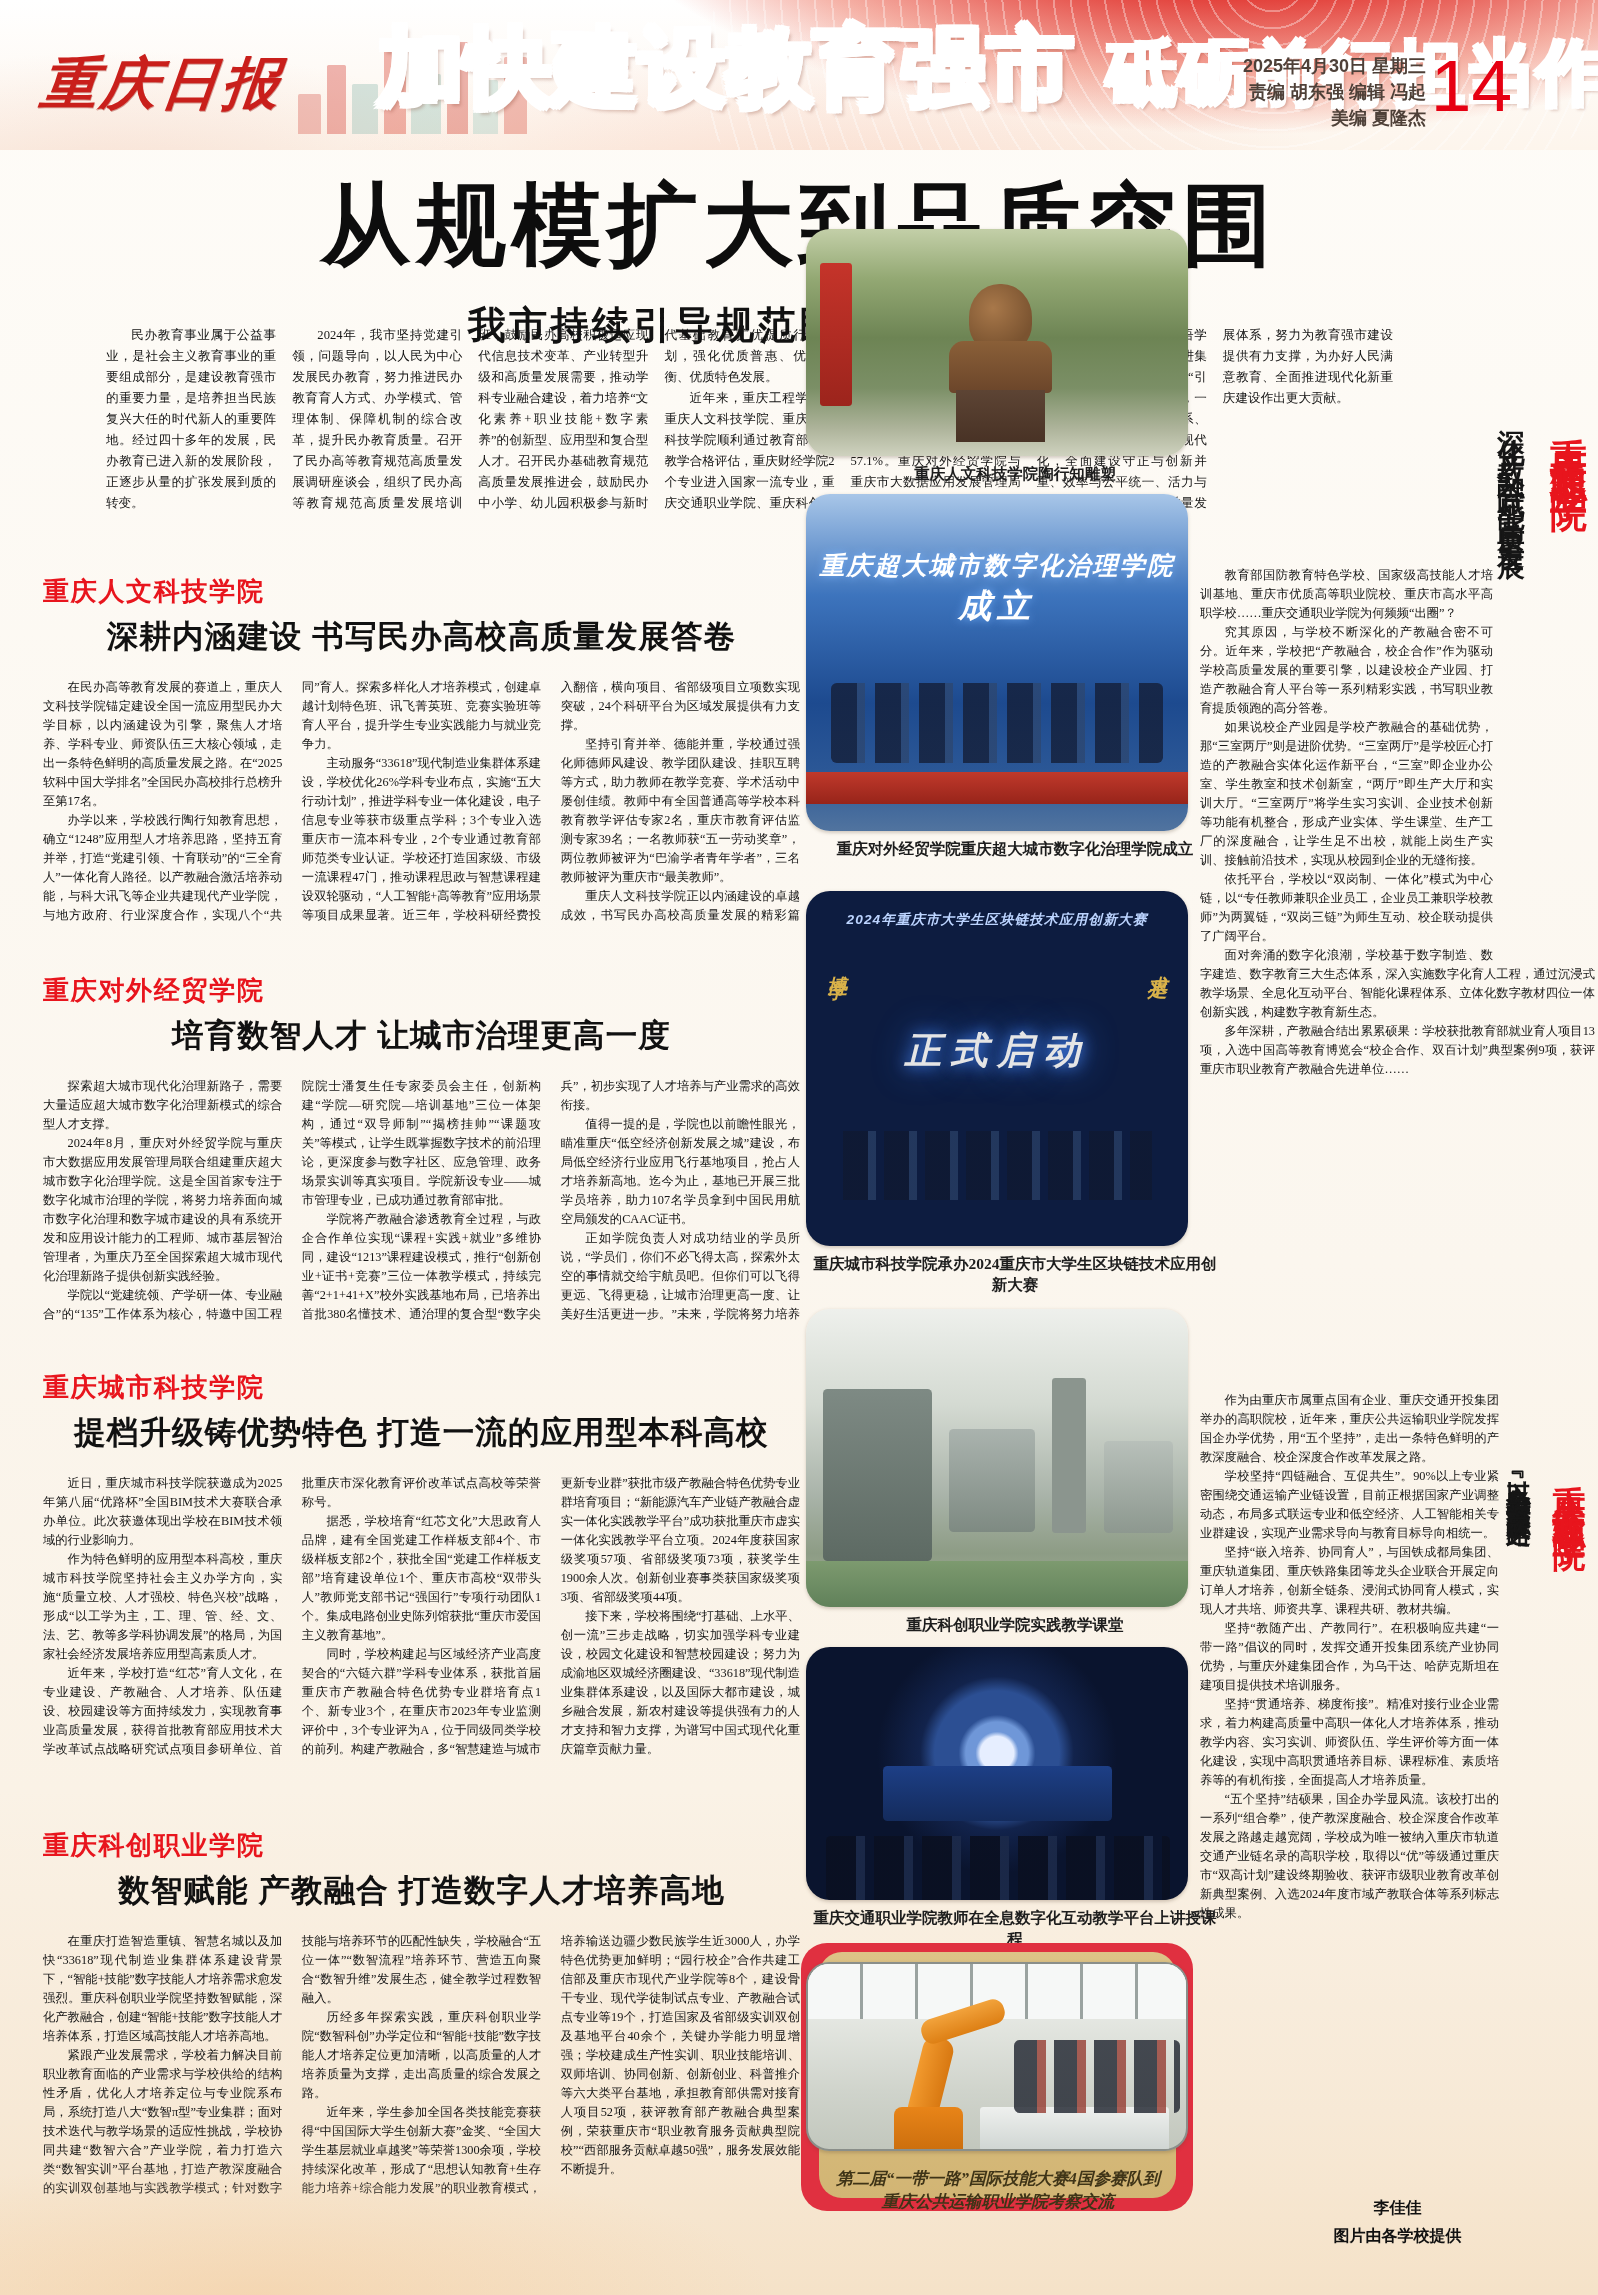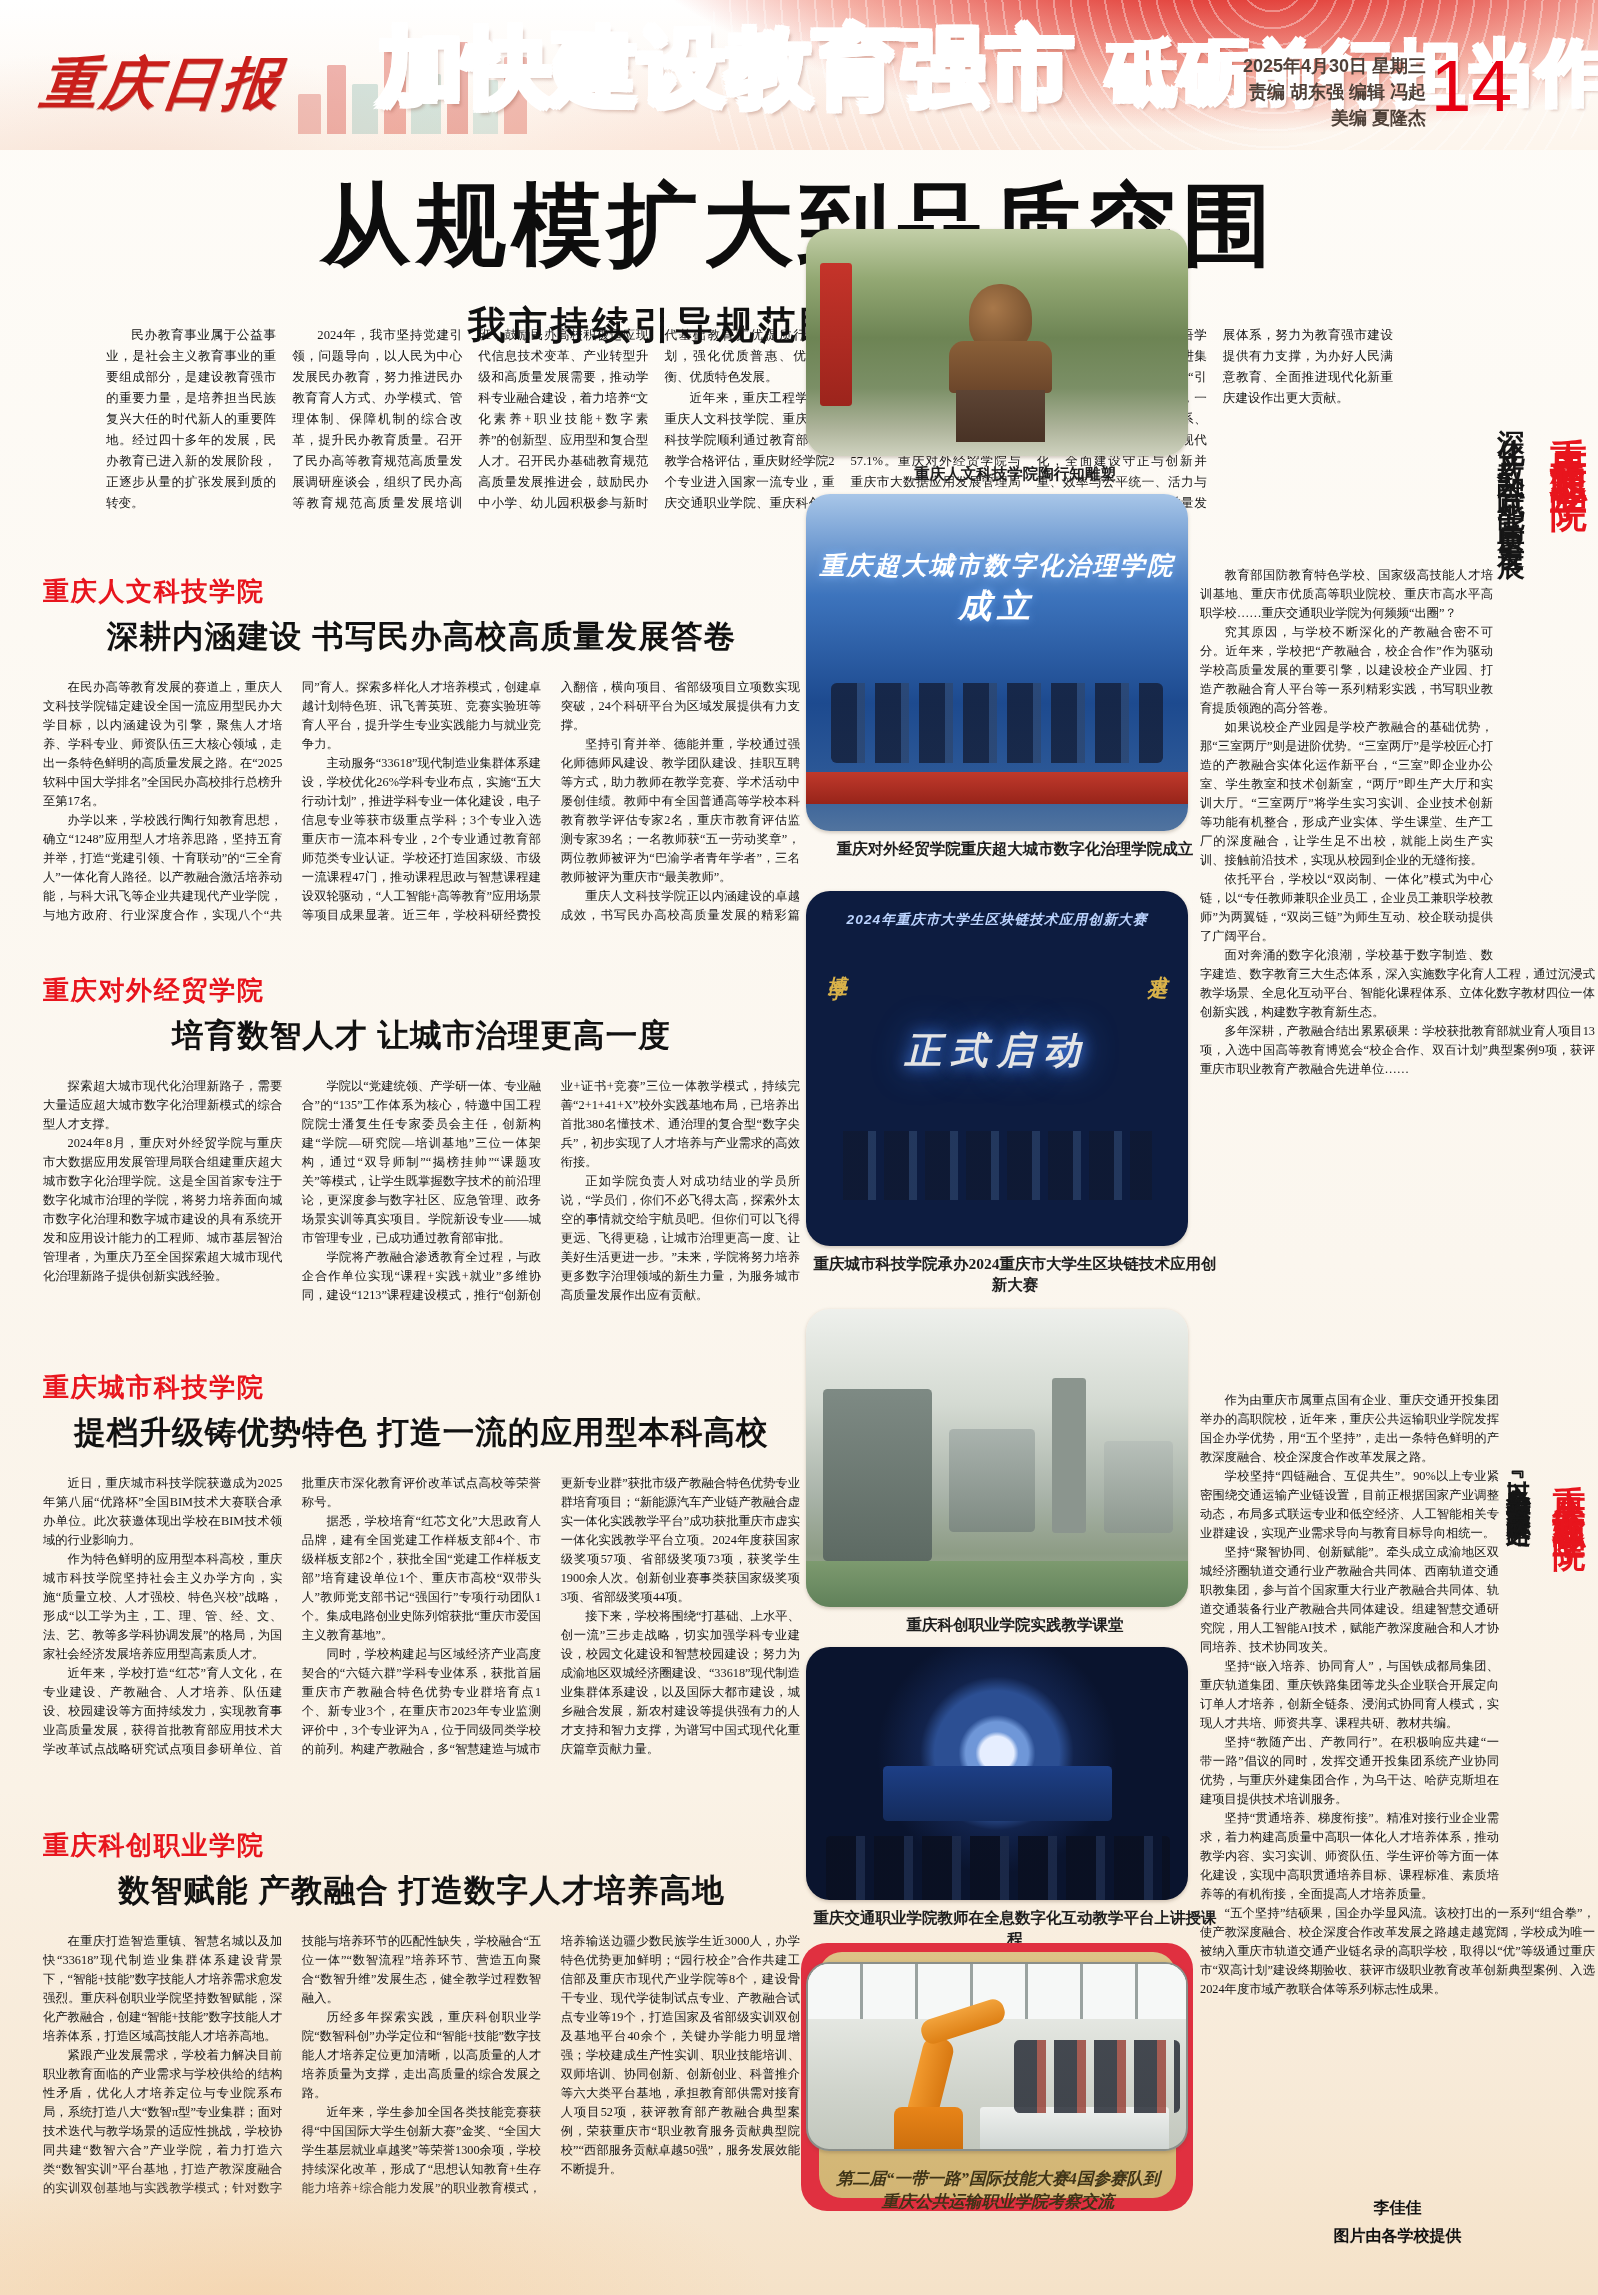--- a/index.html
+++ b/index.html
@@ -193,20 +193,21 @@
   </div>
 
   <div class="article a2">
     <div class="kicker">重庆对外经贸学院</div>
     <div class="sec-title">培育数智人才 让城市治理更高一度</div>
     <div class="sec-body">
       <p>探索超大城市现代化治理新路子，需要大量适应超大城市数字化治理新模式的综合型人才支撑。</p>
       <p>2024年8月，重庆对外经贸学院与重庆市大数据应用发展管理局联合组建重庆超大城市数字化治理学院。这是全国首家专注于数字化城市治理的学院，将努力培养面向城市数字化治理和数字城市建设的具有系统开发和应用设计能力的工程师、城市基层智治管理者，为重庆乃至全国探索超大城市现代化治理新路子提供创新实践经验。</p>
       <p>学院以“党建统领、产学研一体、专业融合”的“135”工作体系为核心，特邀中国工程院院士潘复生任专家委员会主任，创新构建“学院—研究院—培训基地”三位一体架构，通过“双导师制”“揭榜挂帅”“课题攻关”等模式，让学生既掌握数字技术的前沿理论，更深度参与数字社区、应急管理、政务场景实训等真实项目。学院新设专业——城市管理专业，已成功通过教育部审批。</p>
       <p>学院将产教融合渗透教育全过程，与政企合作单位实现“课程+实践+就业”多维协同，建设“1213”课程建设模式，推行“创新创业+证书+竞赛”三位一体教学模式，持续完善“2+1+41+X”校外实践基地布局，已培养出首批380名懂技术、通治理的复合型“数字尖兵”，初步实现了人才培养与产业需求的高效衔接。</p>
+      <p>值得一提的是，学院也以前瞻性眼光，瞄准重庆“低空经济创新发展之城”建设，布局低空经济行业应用飞行基地项目，抢占人才培养新高地。迄今为止，基地已开展三批学员培养，助力107名学员拿到中国民用航空局颁发的CAAC证书。</p>
       <p>正如学院负责人对成功结业的学员所说，“学员们，你们不必飞得太高，探索外太空的事情就交给宇航员吧。但你们可以飞得更远、飞得更稳，让城市治理更高一度、让美好生活更进一步。”未来，学院将努力培养更多数字治理领域的新生力量，为服务城市高质量发展作出应有贡献。</p>
     </div>
   </div>
 
   <div class="article a3">
     <div class="kicker">重庆城市科技学院</div>
     <div class="sec-title">提档升级铸优势特色 打造一流的应用型本科高校</div>
     <div class="sec-body">
       <p>近日，重庆城市科技学院获邀成为2025年第八届“优路杯”全国BIM技术大赛联合承办单位。此次获邀体现出学校在BIM技术领域的行业影响力。</p>
       <p>作为特色鲜明的应用型本科高校，重庆城市科技学院坚持社会主义办学方向，实施“质量立校、人才强校、特色兴校”战略，形成“以工学为主，工、理、管、经、文、法、艺、教等多学科协调发展”的格局，为国家社会经济发展培养应用型高素质人才。</p>
@@ -239,21 +240,20 @@
     <p>面对奔涌的数字化浪潮，学校基于数字制造、数字建造、数字教育三大生态体系，深入实施数字化育人工程，通过沉浸式教学场景、全息化互动平台、智能化课程体系、立体化数字教材四位一体创新实践，构建数字教育新生态。</p>
     <p>多年深耕，产教融合结出累累硕果：学校获批教育部就业育人项目13项，入选中国高等教育博览会“校企合作、双百计划”典型案例9项，获评重庆市职业教育产教融合先进单位……</p>
   </div>
 
   <div class="vred vredB">重庆公共运输职业学院</div>
   <div class="vblk vblkB">以『五个坚持』探索产教深度融合发展之路</div>
   <div class="rail-body railB">
     <span class="spacer"></span>
     <p>作为由重庆市属重点国有企业、重庆交通开投集团举办的高职院校，近年来，重庆公共运输职业学院发挥国企办学优势，用“五个坚持”，走出一条特色鲜明的产教深度融合、校企深度合作改革发展之路。</p>
     <p>学校坚持“四链融合、互促共生”。90%以上专业紧密围绕交通运输产业链设置，目前正根据国家产业调整动态，布局多式联运专业和低空经济、人工智能相关专业群建设，实现产业需求导向与教育目标导向相统一。</p>
-    <p>坚持“聚智协同、创新赋能”。牵头成立成渝地区双城经济圈轨道交通行业产教融合共同体、西南轨道交通职教集团，参与首个国家重大行业产教融合共同体、轨道交通装备行业产教融合共同体建设。组建智慧交通研究院，用人工智能AI技术，赋能产教深度融合和人才协同培养、技术协同攻关。</p>
     <p>坚持“嵌入培养、协同育人”，与国铁成都局集团、重庆轨道集团、重庆铁路集团等龙头企业联合开展定向订单人才培养，创新全链条、浸润式协同育人模式，实现人才共培、师资共享、课程共研、教材共编。</p>
     <p>坚持“教随产出、产教同行”。在积极响应共建“一带一路”倡议的同时，发挥交通开投集团系统产业协同优势，与重庆外建集团合作，为乌干达、哈萨克斯坦在建项目提供技术培训服务。</p>
     <p>坚持“贯通培养、梯度衔接”。精准对接行业企业需求，着力构建高质量中高职一体化人才培养体系，推动教学内容、实习实训、师资队伍、学生评价等方面一体化建设，实现中高职贯通培养目标、课程标准、素质培养等的有机衔接，全面提高人才培养质量。</p>
     <p>“五个坚持”结硕果，国企办学显风流。该校打出的一系列“组合拳”，使产教深度融合、校企深度合作改革发展之路越走越宽阔，学校成为唯一被纳入重庆市轨道交通产业链名录的高职学校，取得以“优”等级通过重庆市“双高计划”建设终期验收、获评市级职业教育改革创新典型案例、入选2024年度市域产教联合体等系列标志性成果。</p>
   </div>
   <div class="byline">
     <div>李佳佳</div>
     <div>图片由各学校提供</div>
   </div>
 

